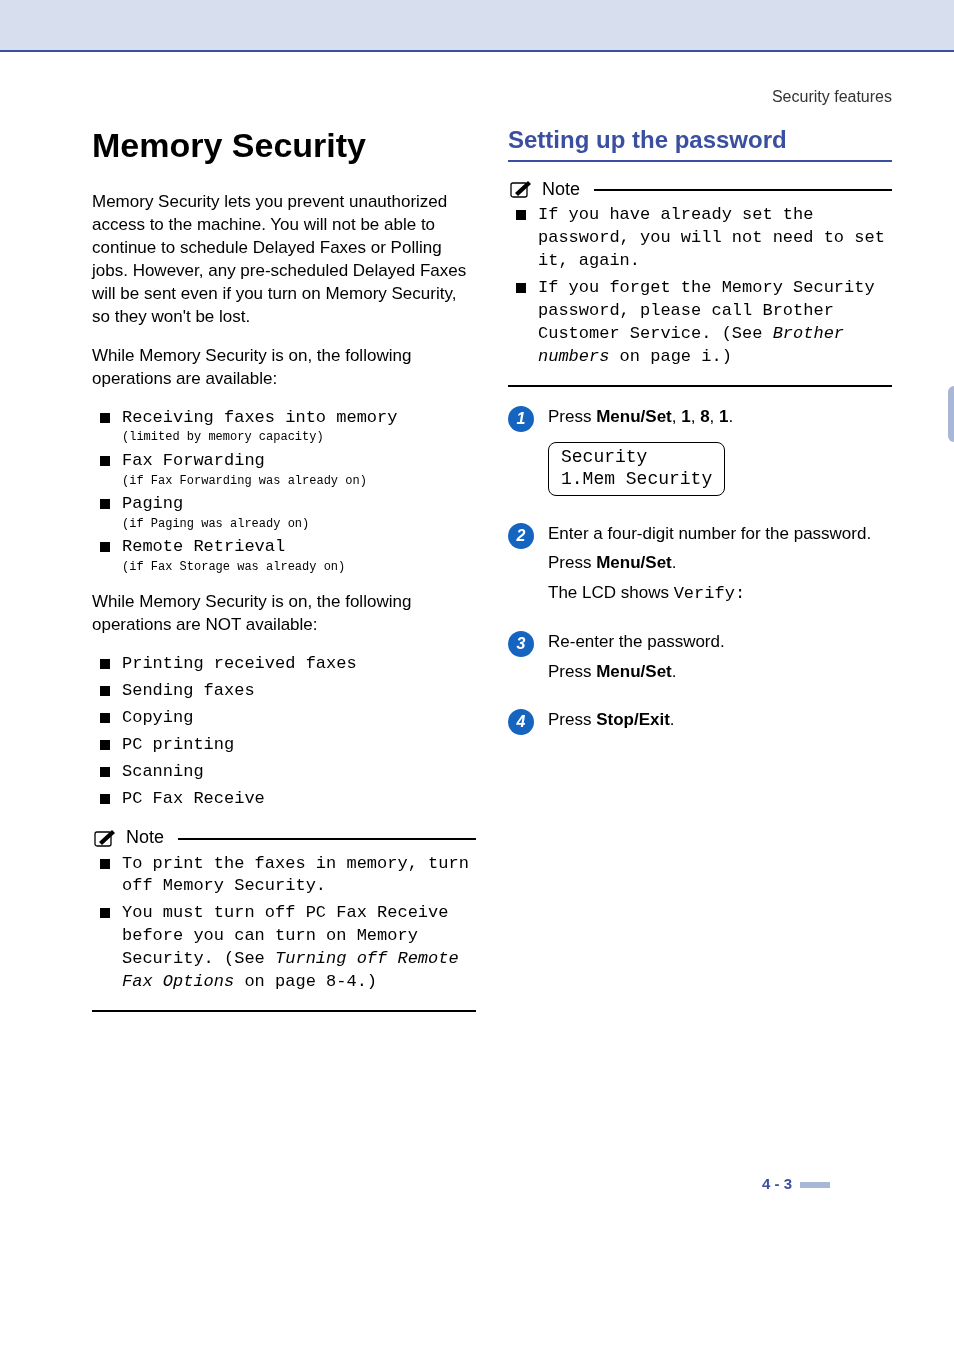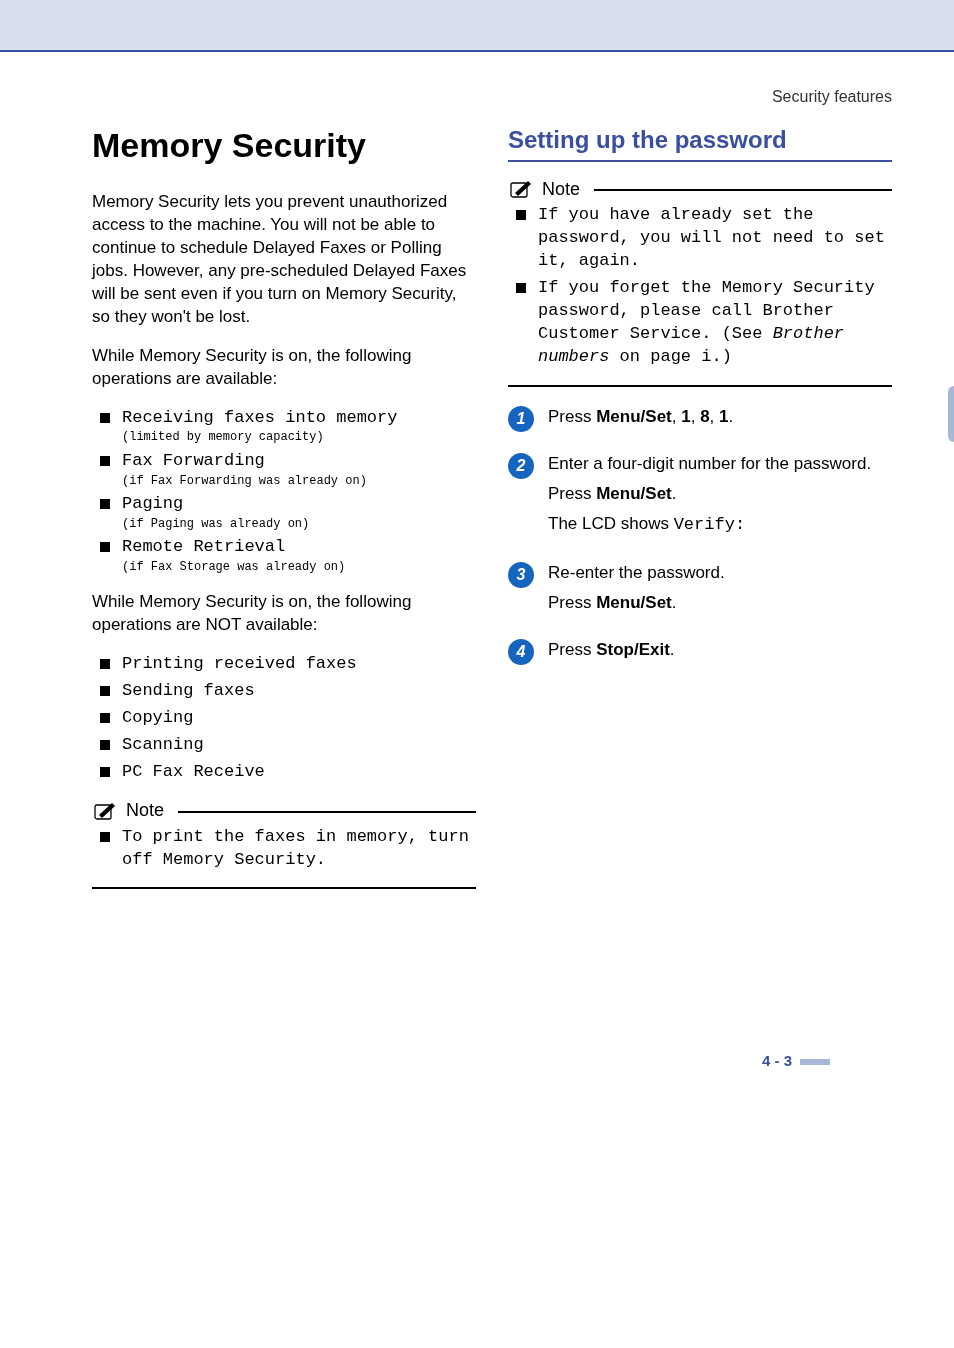--- a/index.html
+++ b/index.html
@@ -74,36 +74,40 @@
           <span class="sub">(if Fax Storage was already on)</span>
         </li>
       </ul>
 
       <p class="body">While Memory Security is on, the following operations are NOT available:</p>
 
       <ul class="squares">
         <li><span>Printing received faxes</span></li>
         <li><span>Sending faxes</span></li>
         <li><span>Copying</span></li>
+        <li><span>PC printing</span></li>
         <li><span>Scanning</span></li>
         <li><span>PC Fax Receive</span></li>
       </ul>
 
       <div class="note-hdr">
         <span class="note-icon">
           <svg width="24" height="20" viewBox="0 0 24 20">
               <rect x="1" y="4" width="16" height="14" rx="2" fill="none" stroke="#000" stroke-width="1.3"></rect>
               <path d="M5 14 L18 2 L21 5 L8 17 Z" fill="#000"></path>
             </svg>
         </span>
         <span class="note-label">Note</span>
         <span class="note-rule"></span>
       </div>
       <ul class="squares">
         <li><span>To print the faxes in memory, turn off Memory Security.</span></li>
+        <li>
+          <span>You must turn off PC Fax Receive before you can turn on Memory Security. (See </span><i class="ref">Turning off Remote Fax Options</i><span> on page 8-4.)</span>
+        </li>
       </ul>
       <div class="note-end"></div>
     </div>
 
     <div class="col">
       <h2 class="section">Setting up the password</h2>
       <div class="section-rule"></div>
 
       <div class="note-hdr">
         <span class="note-icon">
@@ -124,20 +128,22 @@
       <div class="note-end" style="margin-bottom:18px;"></div>
 
       <ol class="steps">
 
         <li>
           <span class="step-badge">1</span>
           <div class="step-body">
             <p>
               <span>Press </span><b>Menu/Set</b><span>, </span><b>1</b><span>, </span><b>8</b><span>, </span><b>1</b><span>.</span>
             </p>
+            <div class="lcd">Security
+1.Mem Security</div>
           </div>
         </li>
 
         <li>
           <span class="step-badge">2</span>
           <div class="step-body">
             <p>Enter a four-digit number for the password.</p>
             <p><span>Press </span><b>Menu/Set</b><span>.</span></p>
             <p><span>The LCD shows </span><span class="mono">Verify:</span><span></span></p>
           </div>

